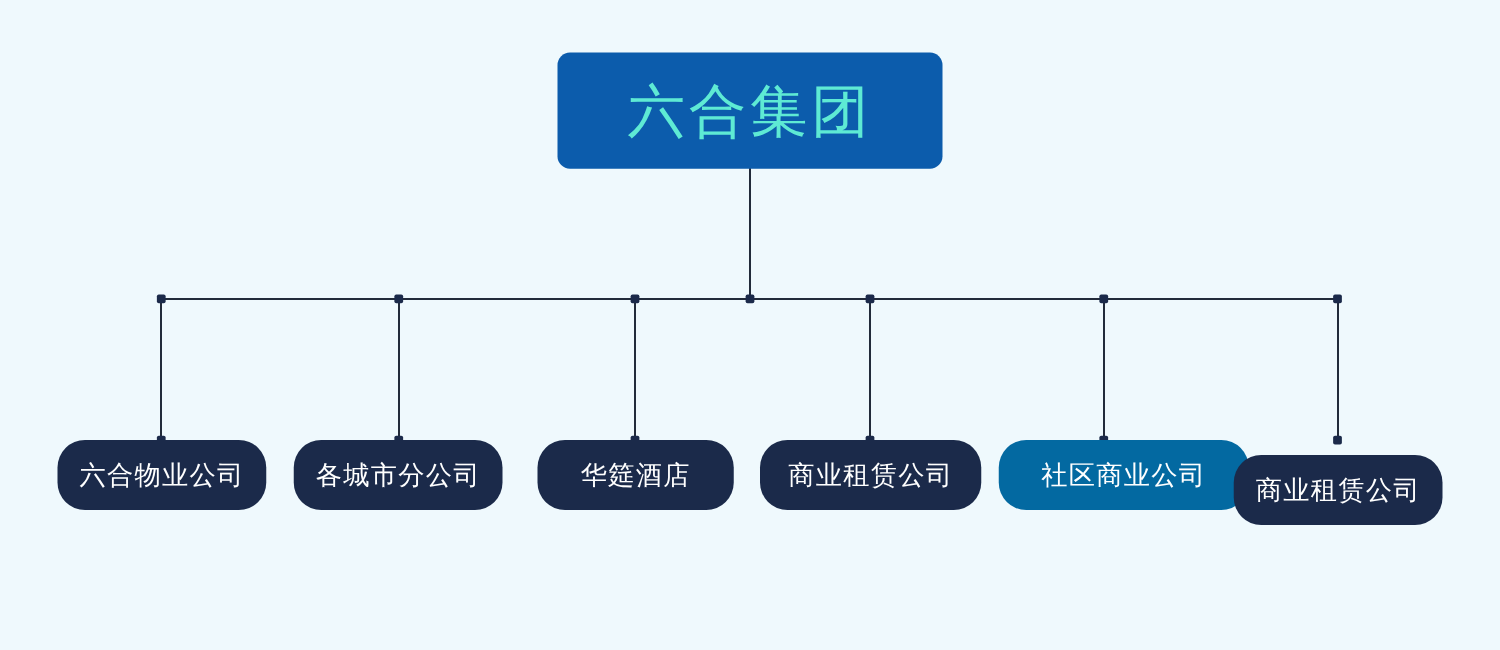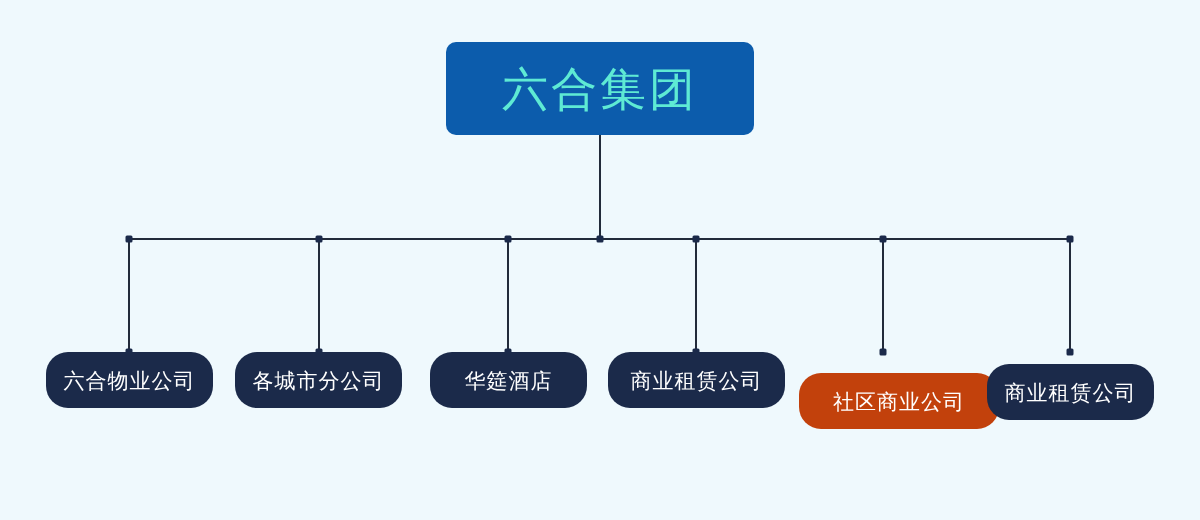--- a/index.html
+++ b/index.html
@@ -99,21 +99,21 @@
       </div>
       <div class="node node-child" style="left: 235px; top: 352px; width: 167px; height: 56px; background: rgb(27, 42, 74); color: rgb(255, 255, 255);">
         <span class="node-label">各城市分公司</span>
       </div>
       <div class="node node-child" style="left: 430px; top: 352px; width: 157px; height: 56px; background: rgb(27, 42, 74); color: rgb(255, 255, 255); align-items: center;">
         <span class="node-label">华筵酒店</span>
       </div>
       <div class="node node-child" style="left: 608px; top: 352px; width: 177px; height: 56px; background: rgb(27, 42, 74); color: rgb(255, 255, 255);">
         <span class="node-label">商业租赁公司</span>
       </div>
-      <div class="node node-child" style="left: 799px; top: 373px; width: 200px; height: 56px; background: #c2410c; color: rgb(255, 255, 255);">
+      <div class="node node-child" style="left: 799px; top: 352px; width: 200px; height: 56px; background: #0369a1; color: rgb(255, 255, 255);">
         <span class="node-label">社区商业公司</span>
       </div>
       <div class="node node-child" style="left: 987px; top: 364px; width: 167px; height: 56px; background: rgb(27, 42, 74); color: rgb(255, 255, 255);">
         <span class="node-label">商业租赁公司</span>
       </div>
     </div>
 
 </div>
 
 </body></html>

